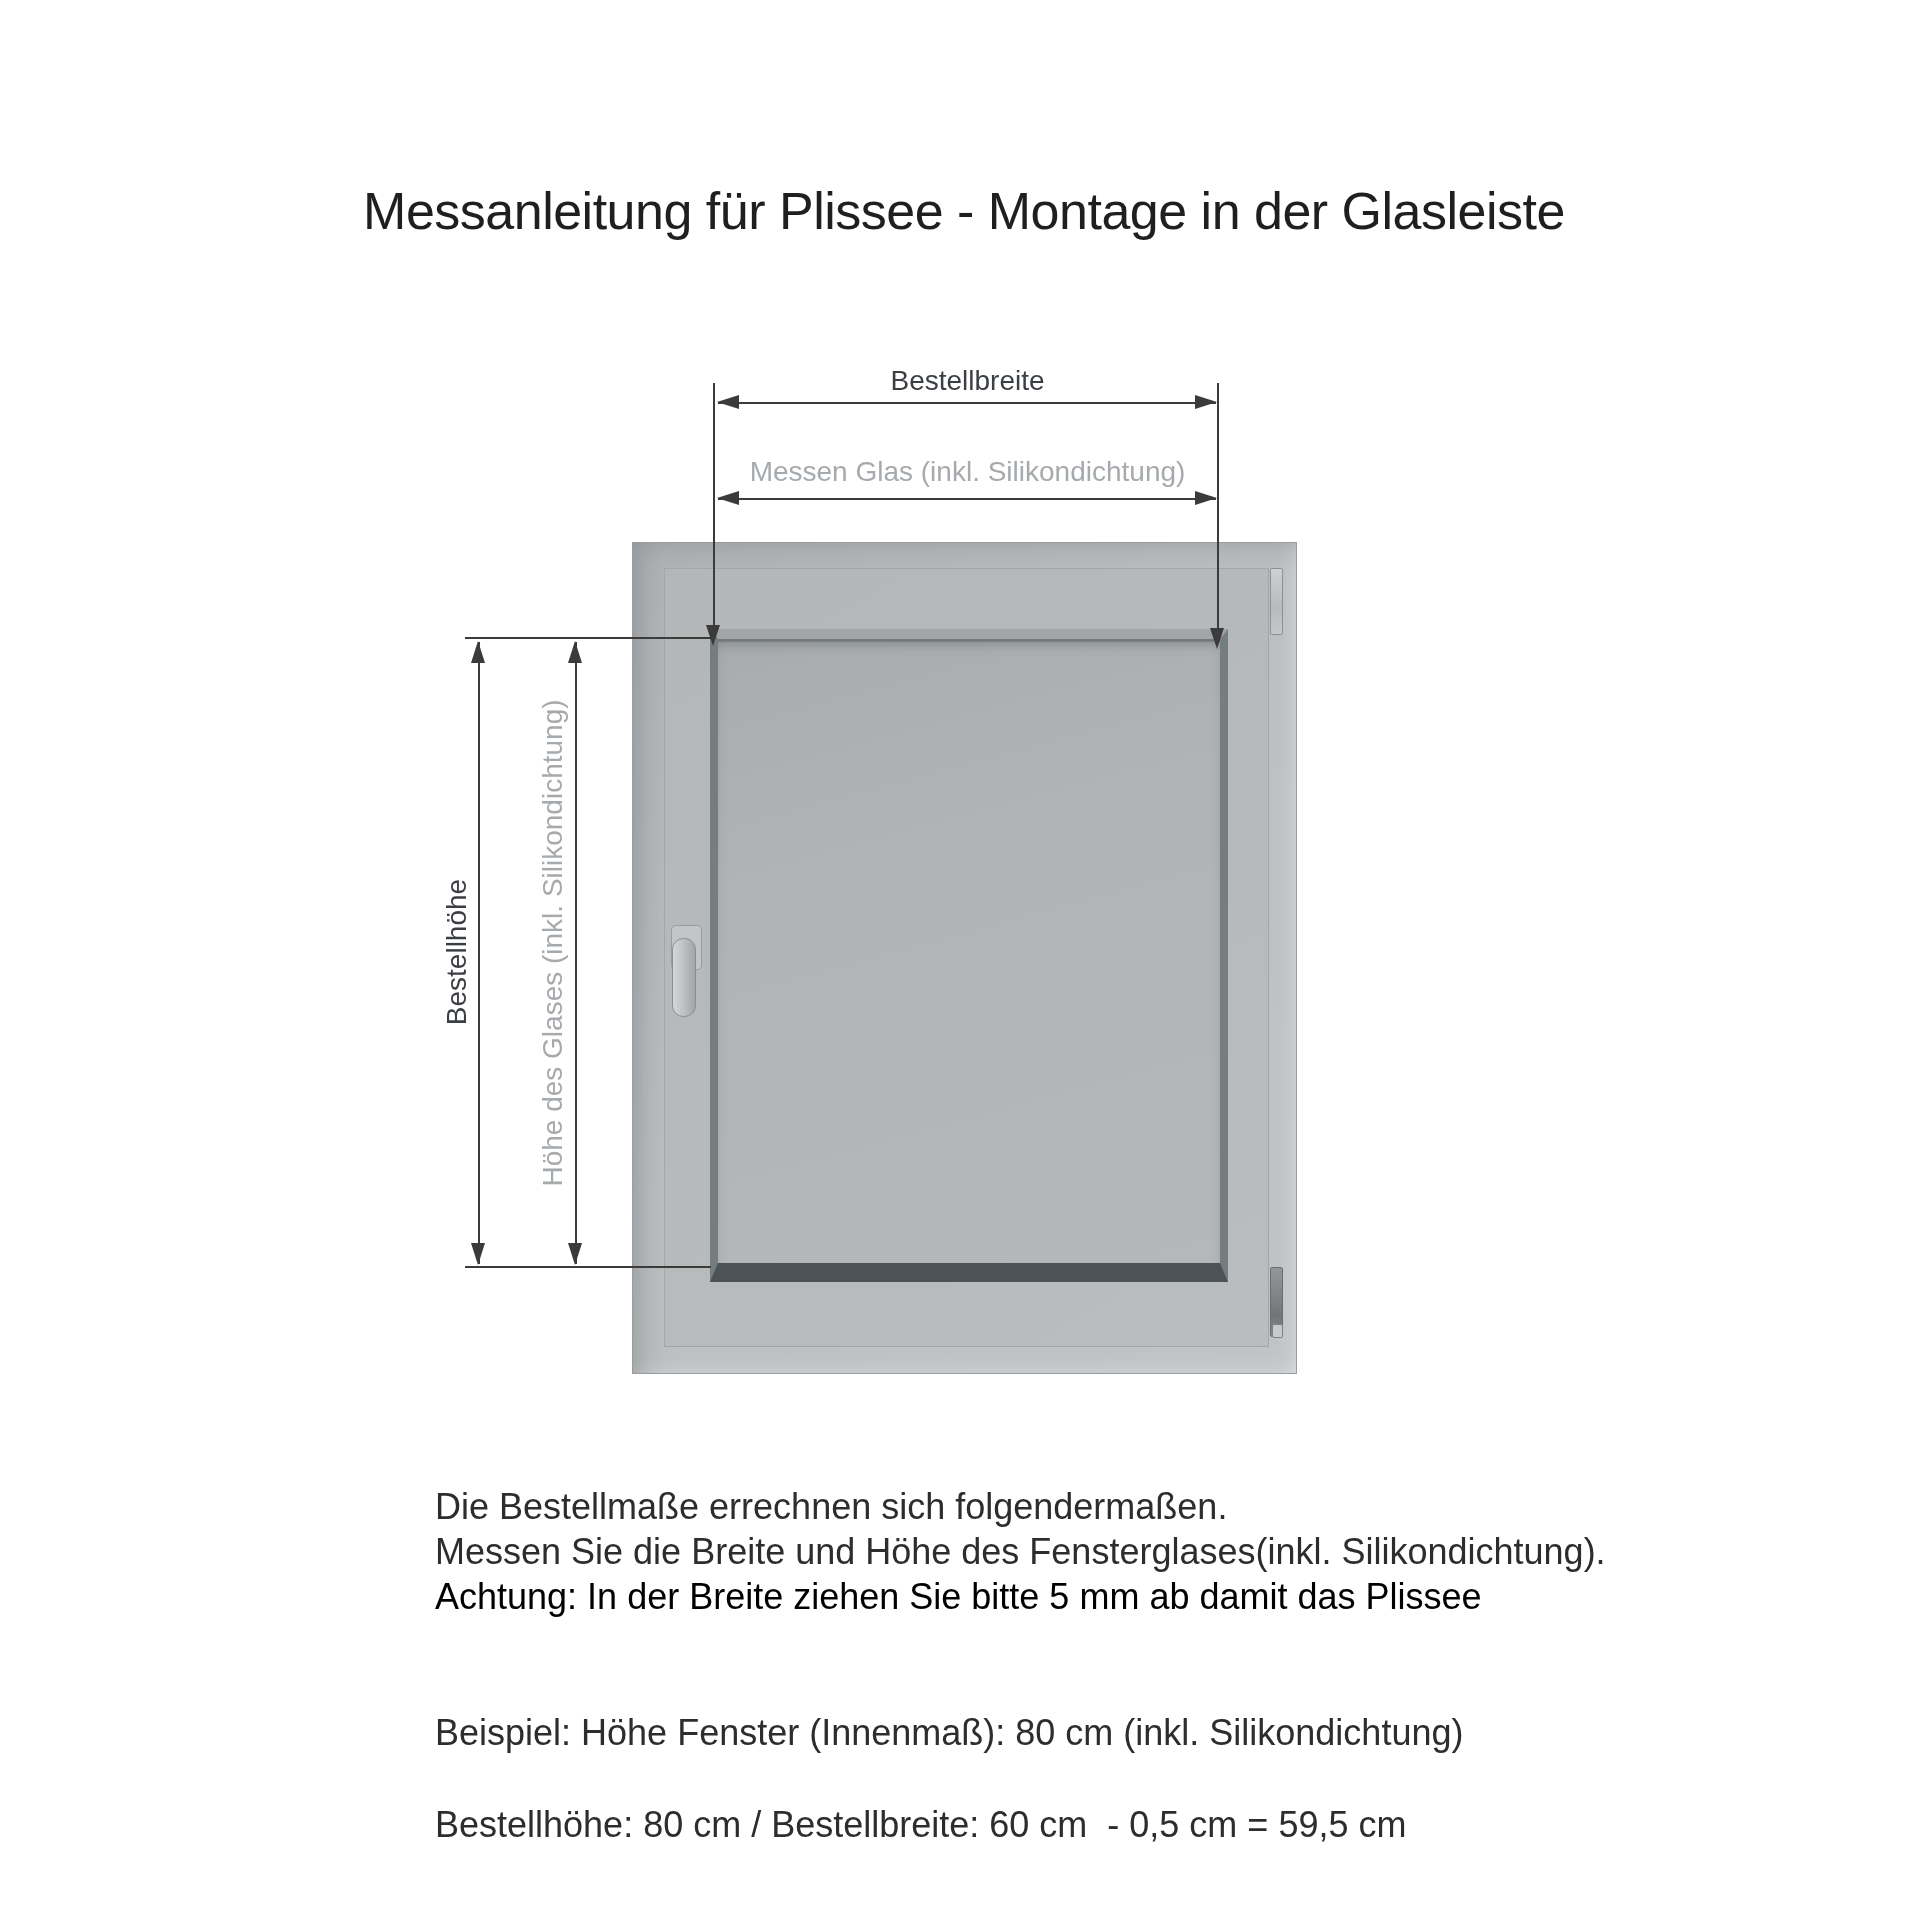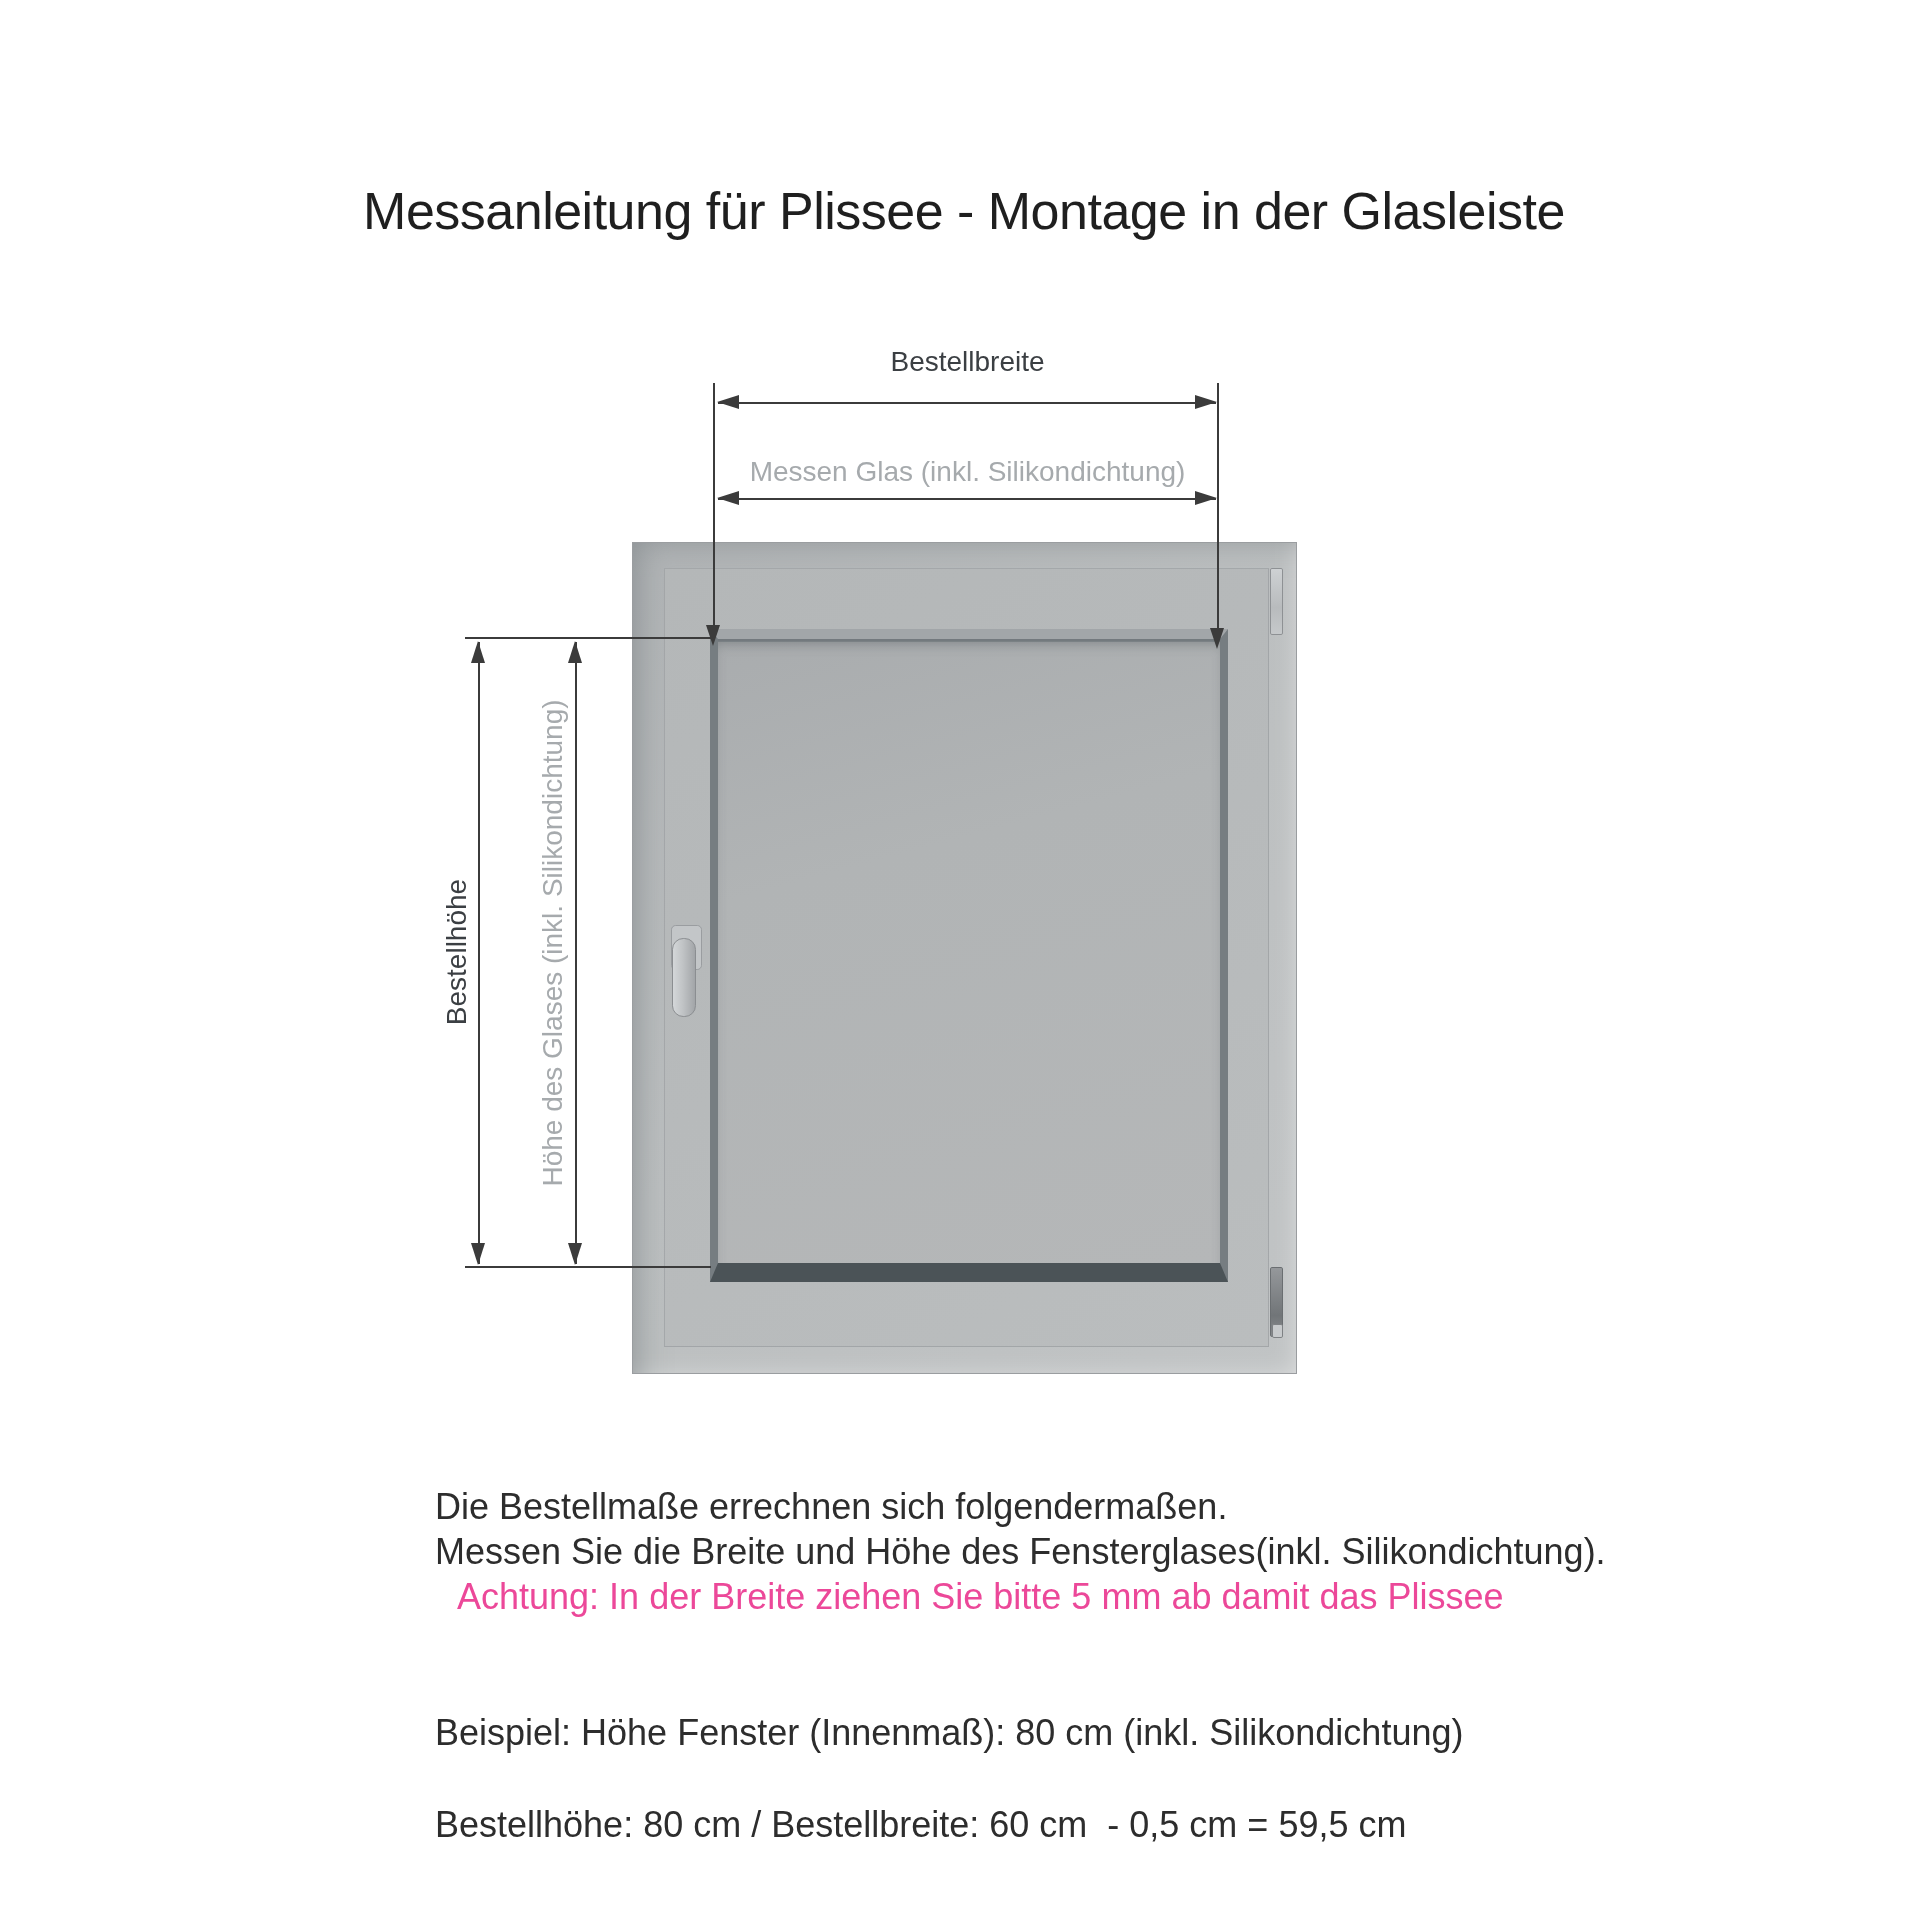--- a/index.html
+++ b/index.html
@@ -79,21 +79,21 @@
   .dim-label{
     position:absolute;font-size:28px;color:#3b3f43;white-space:nowrap;text-align:center;
   }
   .dim-label.gray{color:#a6aaad;}
   .dim-label.v{transform:rotate(-90deg);}
   
   .txt{
     position:absolute;left:435px;font-size:36px;line-height:41px;
     color:#2d2d2d;white-space:pre;
   }
-  .txt.red{color:#ec4899;margin-left:22px;}
+  .txt.red{color:#000000;}
   .layer{position:absolute;left:0;top:0;}
 </style>
 </head>
 <body>
 
 <div class="page">
 
   <div class="title">Messanleitung für Plissee - Montage in der Glasleiste</div>
 
   <div class="window">
@@ -104,21 +104,21 @@
     <div class="handle-plate"></div>
     <div class="handle-grip"></div>
     <div class="hinge top"></div>
     <div class="hinge bottom">
       <div class="pin"></div>
     </div>
   </div>
 
   <div class="layer">
 
-    <div class="dim-label" style="left:718px;top:346px;width:499px;">Bestellbreite</div>
+    <div class="dim-label" style="left:718px;top:365px;width:499px;">Bestellbreite</div>
     <div class="dim-h" style="left:718px;top:402px;width:498px;"></div>
 
     <div class="dim-label gray" style="left:718px;top:456px;width:499px;">Messen Glas (inkl. Silikondichtung)</div>
     <div class="dim-h" style="left:718px;top:498px;width:498px;"></div>
 
     <div class="ext" style="left:713px;top:383px;width:1.9px;height:243px;"></div>
     <div class="arrow-down" style="left:706px;top:625px;"></div>
     <div class="ext" style="left:1217px;top:383px;width:1.9px;height:245px;"></div>
     <div class="arrow-down" style="left:1210px;top:628px;"></div>
 

